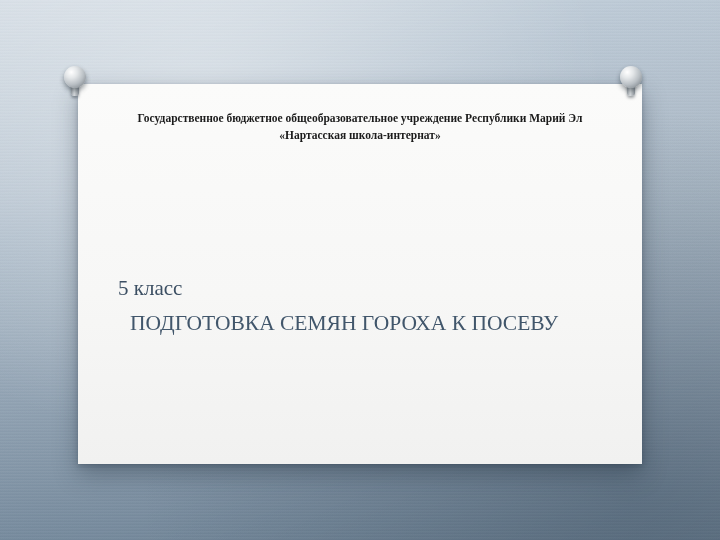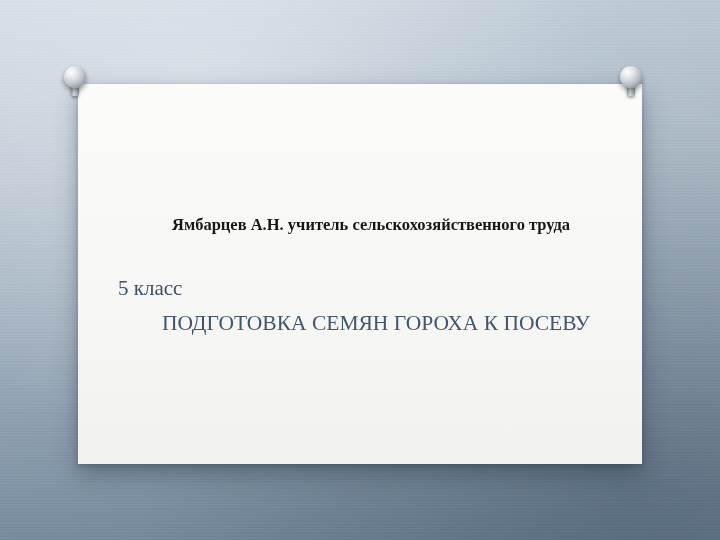--- a/index.html
+++ b/index.html
@@ -125,21 +125,21 @@
     font-family: "Liberation Serif", serif;
     font-size: 21px;
     color: #3c4f63;
   }
 
   .main-title {
     position: absolute;
     left: 52px;
     top: 226px;
     width: 460px;
-    text-align: right;
+    text-align: left;
     font-family: "Liberation Serif", serif;
     font-size: 21.5px;
     line-height: 1.25;
     color: #41566b;
   }
 </style>
 </head>
 <body>
 
 <div class="slide">
@@ -149,22 +149,22 @@
     <div class="head"></div>
   </div>
 
   <div class="pin pin-right">
     <div class="shaft"></div>
     <div class="head"></div>
   </div>
 
   <div class="paper">
 
+    <div class="org-title">Государственное бюджетное общеобразовательное учреждение Республики Марий Эл «Нартасская школа-интернат»</div>
 
-    <div class="author">Ямбарцев А.Н.  учитель сельскохозяйственного труда</div>
 
     <div class="grade">5 класс</div>
 
     <div class="main-title">ПОДГОТОВКА СЕМЯН ГОРОХА К ПОСЕВУ</div>
 
   </div>
 
 </div>
 
 </body></html>

